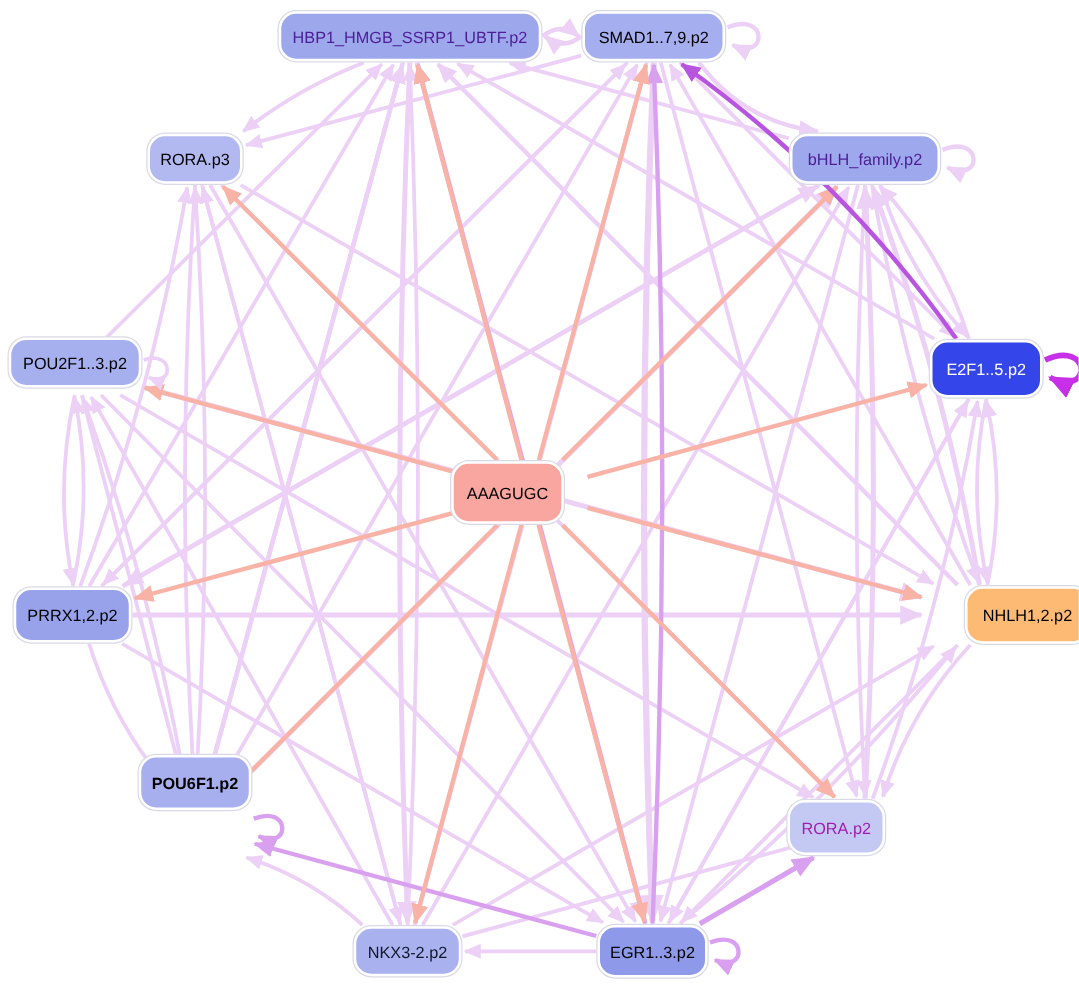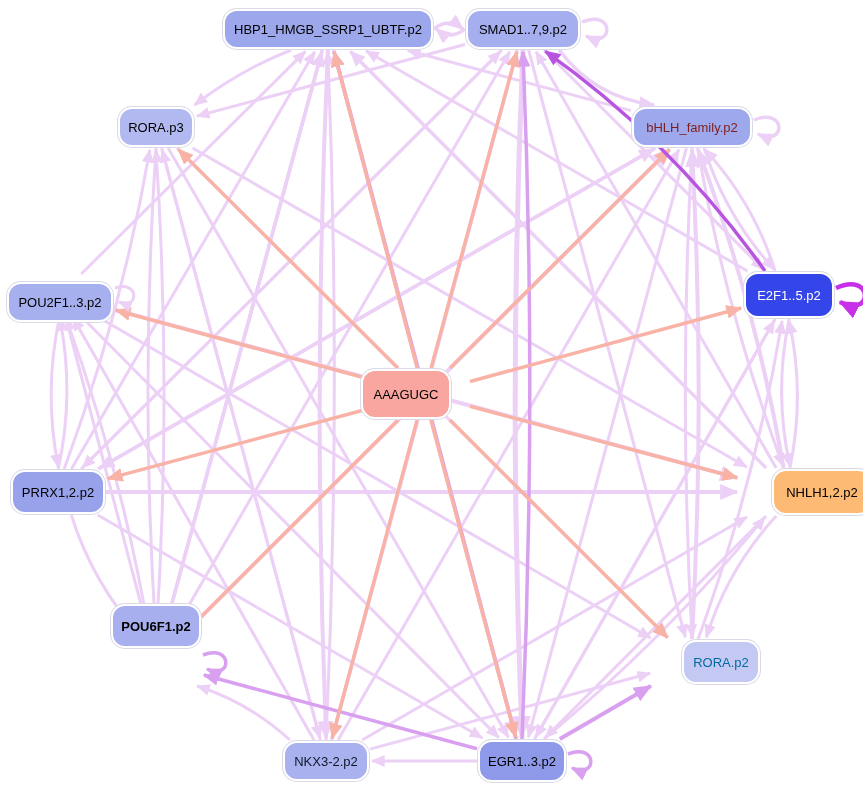--- a/index.html
+++ b/index.html
@@ -128,51 +128,51 @@
       <path d="M 430.9 420.0 L 515.6 737.1" class="edge" stroke="#f8b2a6" stroke-width="3.5" marker-end="url(#arw-salmon)"></path>
       <path d="M 765.0 271.0 Q 673.8 142.6 545.4 51.4" class="edge" stroke="#b855e0" stroke-width="3.5" marker-end="url(#arw-dark)"></path>
       <path d="M 115 288 C 139.3 279.7, 139.3 310.3, 119 302" class="edge" stroke="#ecd0f6" stroke-width="3" marker-end="url(#arw-light)"></path>
       <path d="M 582 22 C 614.4 8.600000000000001, 614.4 49.4, 586 36" class="edge" stroke="#ecd0f6" stroke-width="3.5" marker-end="url(#arw-light)"></path>
       <path d="M 754 120 C 786.4 106.6, 786.4 147.4, 758 134" class="edge" stroke="#ecd0f6" stroke-width="3.5" marker-end="url(#arw-light)"></path>
       <path d="M 836 288 C 873.8 271.2, 873.8 318.8, 840 302" class="edge" stroke="#c72fe8" stroke-width="4.5" marker-end="url(#arw-selfdark)"></path>
       <path d="M 203 655 C 232.7 643.3, 232.7 680.7, 207 669" class="edge" stroke="#d9a0f0" stroke-width="3.5" marker-end="url(#arw-medium)"></path>
       <path d="M 568 754 C 597.7 742.3, 597.7 779.7, 572 768" class="edge" stroke="#d9a0f0" stroke-width="3.5" marker-end="url(#arw-medium)"></path>
     </svg>
   <div id="nodes-layer">
-      <div class="node" style="left: 223px; top: 9px; width: 210px; height: 40px; background: rgb(157, 167, 236); color: #000000;">
+      <div class="node" style="left: 223px; top: 9px; width: 210px; height: 40px; background: rgb(157, 167, 236); color: #4c1d95;">
         <span>HBP1_HMGB_SSRP1_UBTF.p2</span>
       </div>
       <div class="node" style="left: 466px; top: 9px; width: 114px; height: 40px; background: rgb(165, 174, 238); color: rgb(0, 0, 0);">
         <span>SMAD1..7,9.p2</span>
       </div>
-      <div class="node" style="left: 632px; top: 107px; width: 120px; height: 40px; background: rgb(158, 169, 237); color: #7f1d1d;">
+      <div class="node" style="left: 632px; top: 107px; width: 120px; height: 40px; background: rgb(158, 169, 237); color: #4c1d95;">
         <span>bHLH_family.p2</span>
       </div>
       <div class="node" style="left: 118px; top: 107px; width: 76px; height: 40px; background: rgb(178, 185, 240); color: rgb(0, 0, 0);">
         <span>RORA.p3</span>
       </div>
-      <div class="node" style="left: 7px; top: 282px; width: 106px; height: 40px; background: rgb(167, 176, 238); color: rgb(0, 0, 0);">
+      <div class="node" style="left: 7px; top: 270px; width: 106px; height: 40px; background: rgb(167, 176, 238); color: rgb(0, 0, 0);">
         <span>POU2F1..3.p2</span>
       </div>
       <div class="node" style="left: 744px; top: 272px; width: 90px; height: 46px; background: rgb(52, 69, 233); color: rgb(255, 255, 255);">
         <span>E2F1..5.p2</span>
       </div>
       <div class="node" style="left: 361px; top: 369px; width: 90px; height: 50px; background: rgb(249, 166, 160); color: rgb(0, 0, 0);">
         <span>AAAGUGC</span>
       </div>
       <div class="node" style="left: 11px; top: 470px; width: 94px; height: 44px; background: rgb(151, 162, 235); color: rgb(0, 0, 0); align-items: center;">
         <span>PRRX1,2.p2</span>
       </div>
       <div class="node" style="left: 772px; top: 469px; width: 100px; height: 46px; background: #fdba74; color: rgb(0, 0, 0);">
         <span>NHLH1,2.p2</span>
       </div>
       <div class="node" style="left: 111px; top: 604px; width: 90px; height: 44px; background: rgb(167, 175, 238); color: #000000; font-weight: bold;">
         <span>POU6F1.p2</span>
       </div>
-      <div class="node" style="left: 682px; top: 640px; width: 78px; height: 44px; background: rgb(196, 201, 244); color: #0369a1;">
+      <div class="node" style="left: 630px; top: 640px; width: 78px; height: 44px; background: rgb(196, 201, 244); color: #a21caf;">
         <span>RORA.p2</span>
       </div>
       <div class="node" style="left: 283px; top: 741px; width: 86px; height: 40px; background: rgb(169, 177, 238); color: #0f172a;">
         <span>NKX3-2.p2</span>
       </div>
       <div class="node" style="left: 478px; top: 740px; width: 88px; height: 42px; background: rgb(142, 153, 233); color: rgb(0, 0, 0);">
         <span>EGR1..3.p2</span>
       </div>
     </div>
 </div>

